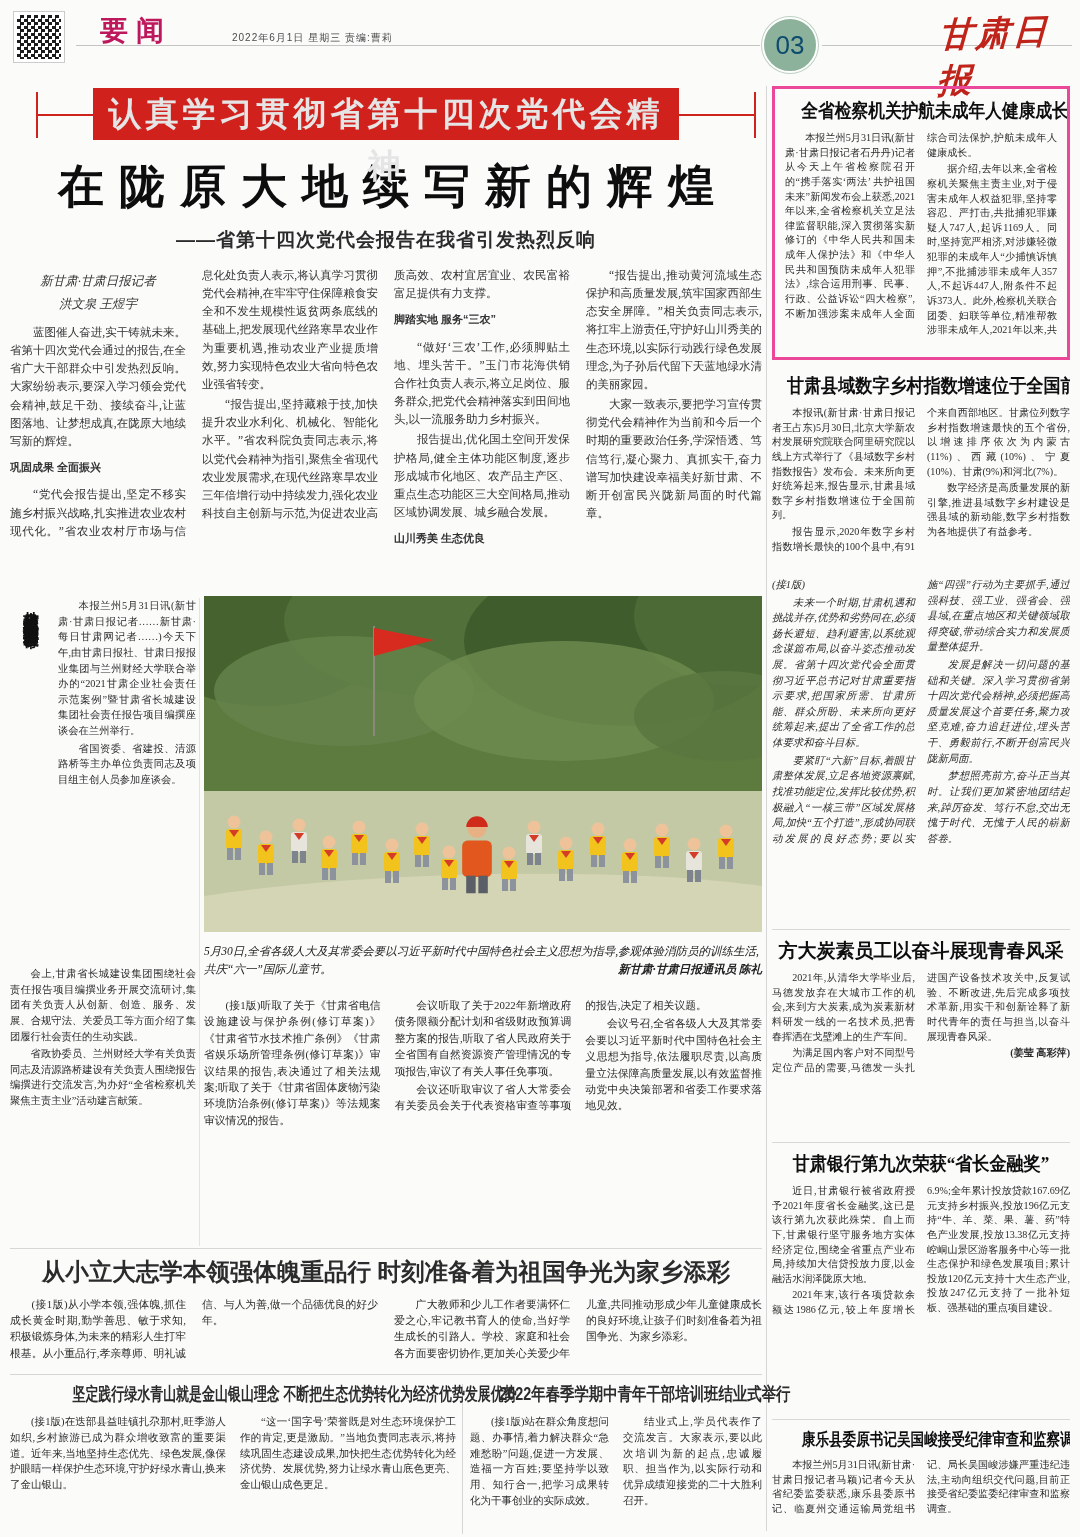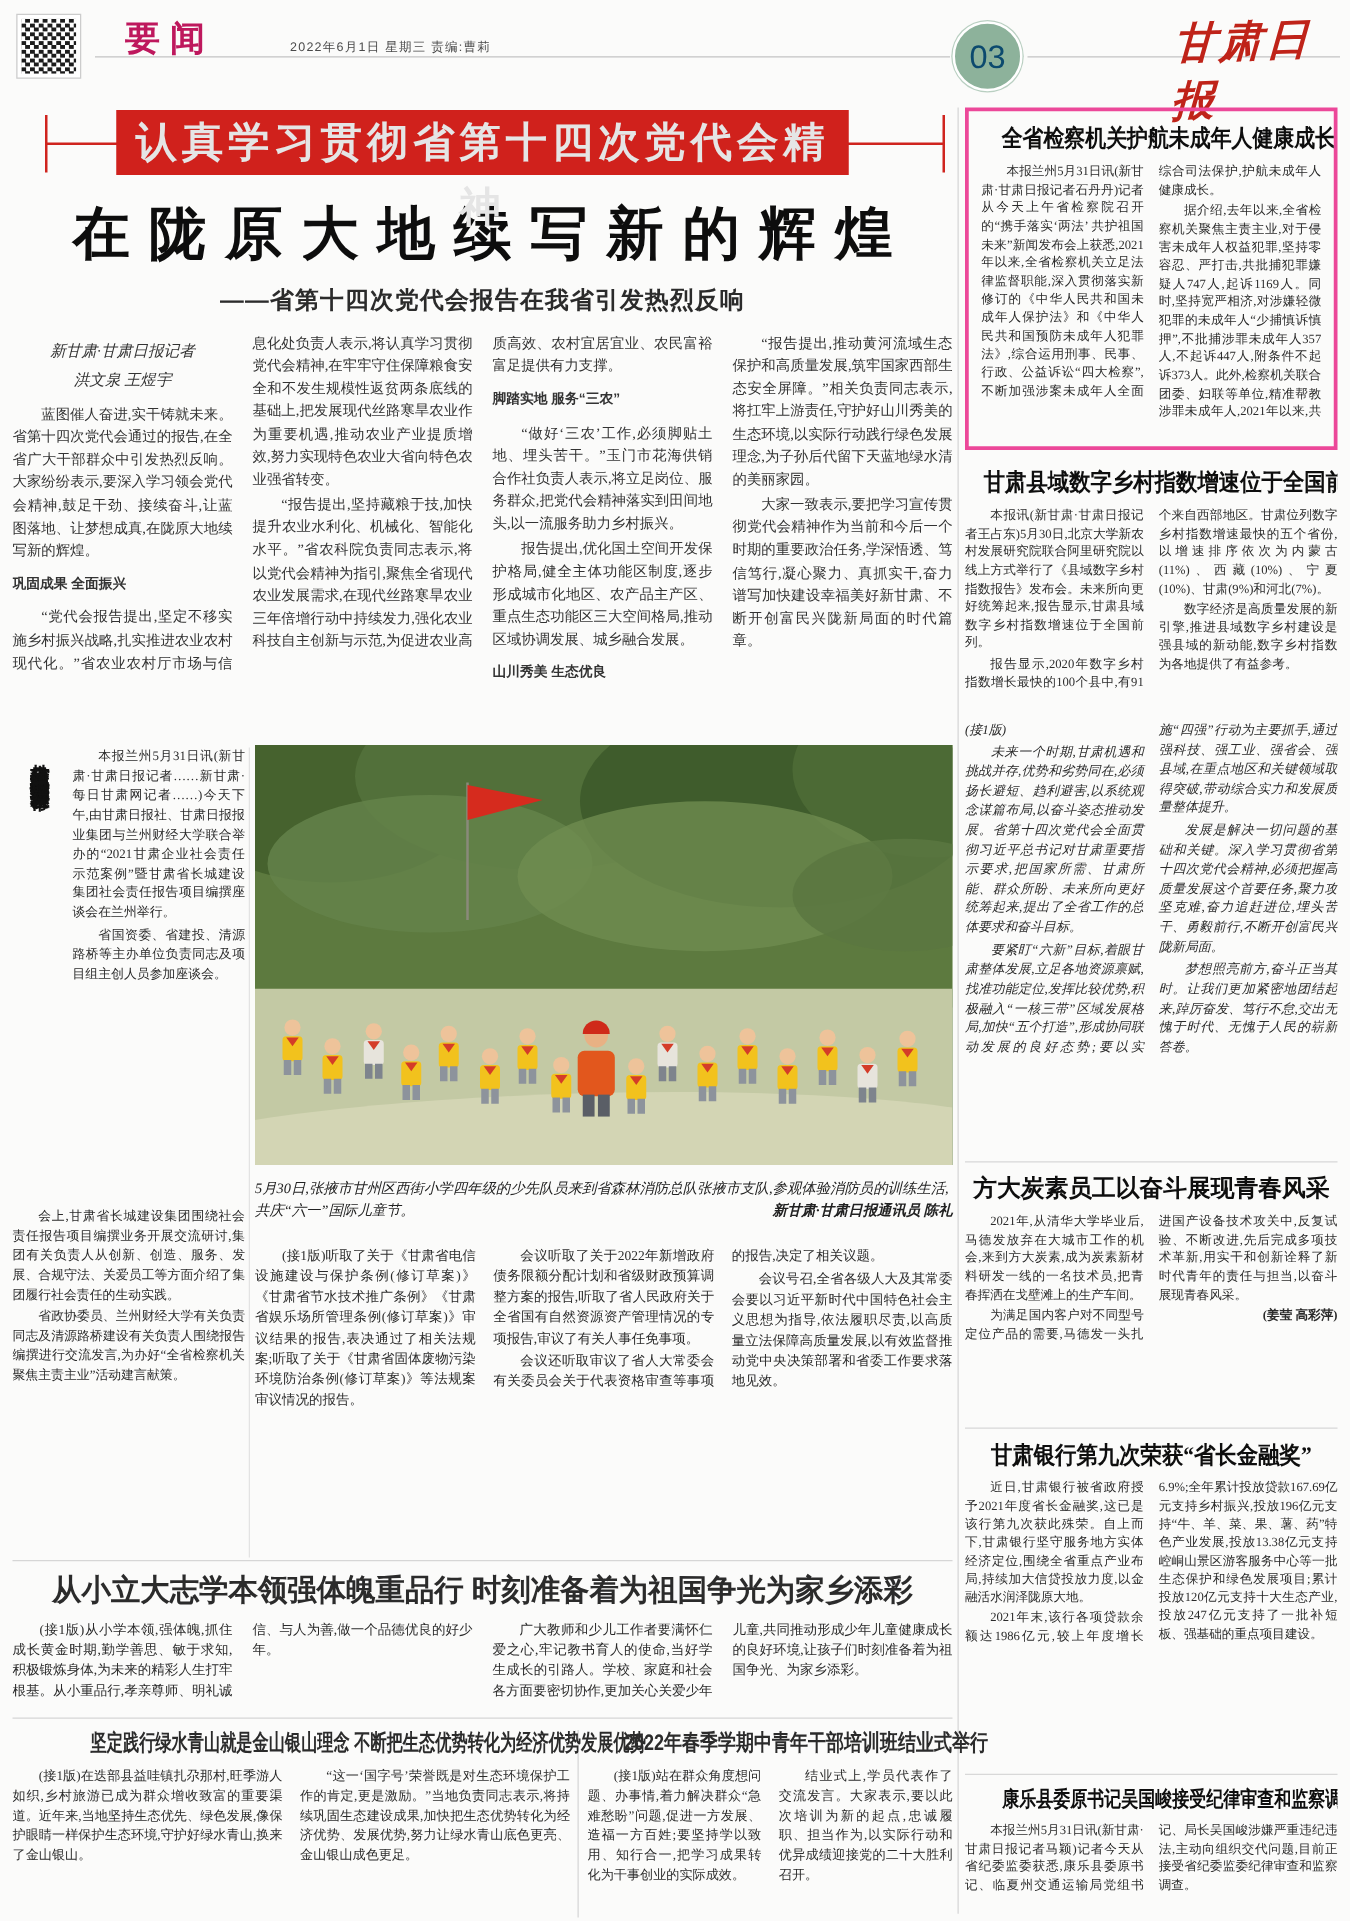--- a/index.html
+++ b/index.html
@@ -210,21 +210,21 @@
         <rect x="-11" y="-4" width="22" height="27" rx="4" fill="#e2571d"></rect>
         <circle cx="0" cy="-13" r="7" fill="#e8b184"></circle>
         <path d="M-8,-14 a8,8 0 0 1 16,0 Z" fill="#cf2a1a"></path>
         <rect x="-8" y="22" width="7" height="13" fill="#5a5e66"></rect>
         <rect x="1" y="22" width="7" height="13" fill="#5a5e66"></rect>
       </g>
     </svg>
   </div>
 
   <div class="abs" id="caption">
-    <span>5月30日,张掖市甘州区西街小学四年级的少先队员来到省森林消防总队张掖市支队,参观体验消防员的训练生活,共庆“六一”国际儿童节。</span>
+    <span>5月30日,全省各级人大及其常委会要以习近平新时代中国特色社会主义思想为指导,参观体验消防员的训练生活,共庆“六一”国际儿童节。</span>
     <span class="credit">新甘肃·甘肃日报通讯员 陈礼</span>
   </div>
 
   <div class="abs" id="npc">
     <div class="npc-cols">
       <p>(接1版)听取了关于《甘肃省电信设施建设与保护条例(修订草案)》《甘肃省节水技术推广条例》《甘肃省娱乐场所管理条例(修订草案)》审议结果的报告,表决通过了相关法规案;听取了关于《甘肃省固体废物污染环境防治条例(修订草案)》等法规案审议情况的报告。</p>
       <p>会议听取了关于2022年新增政府债务限额分配计划和省级财政预算调整方案的报告,听取了省人民政府关于全省国有自然资源资产管理情况的专项报告,审议了有关人事任免事项。</p>
       <p>会议还听取审议了省人大常委会有关委员会关于代表资格审查等事项的报告,决定了相关议题。</p>
       <p>会议号召,全省各级人大及其常委会要以习近平新时代中国特色社会主义思想为指导,依法履职尽责,以高质量立法保障高质量发展,以有效监督推动党中央决策部署和省委工作要求落地见效。</p>
     </div>

